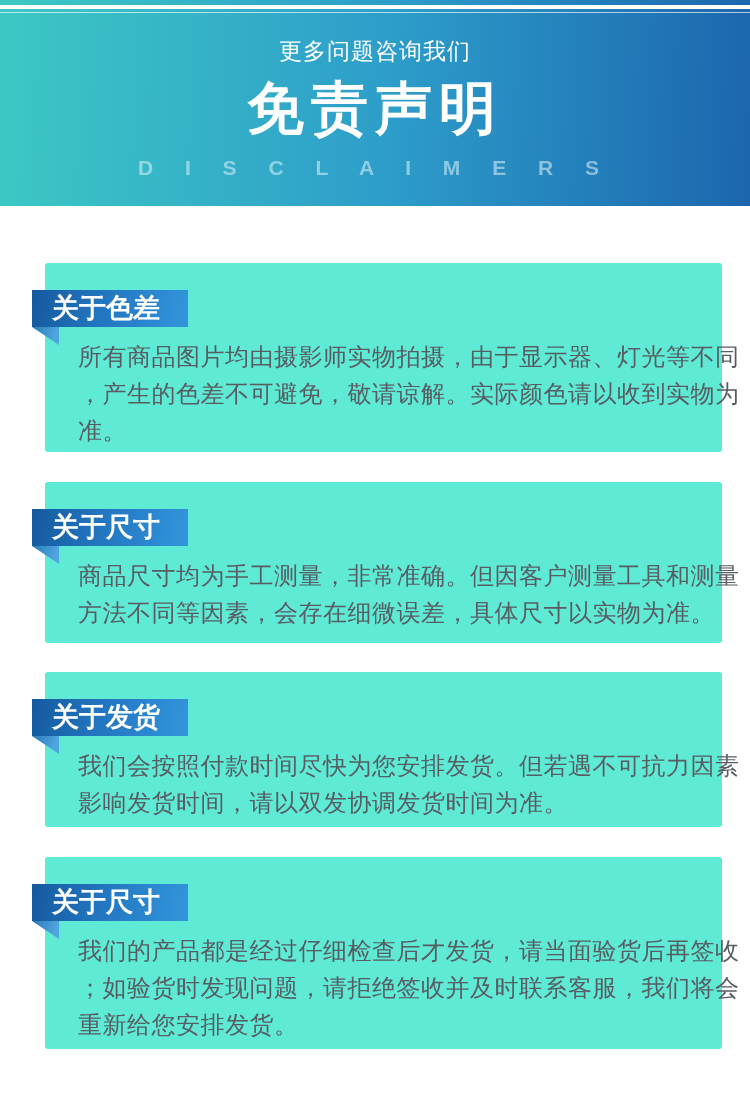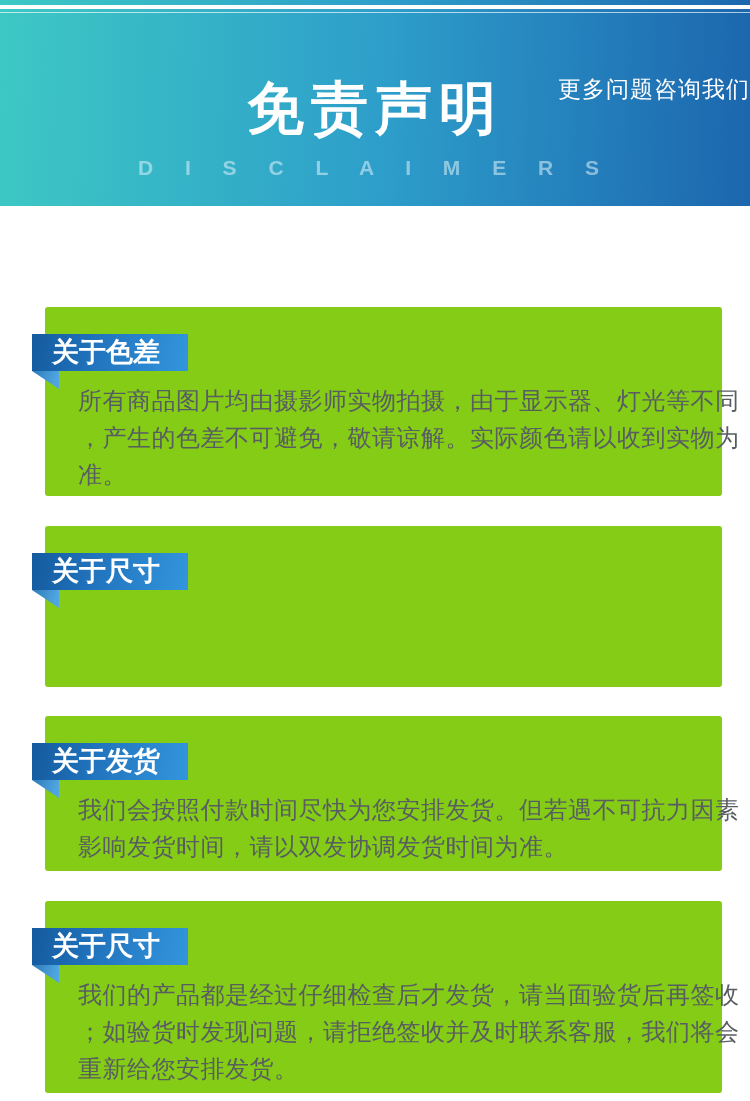--- a/index.html
+++ b/index.html
@@ -13,37 +13,37 @@
     position:absolute; top:0; left:0; width:750px; height:206px;
     background:linear-gradient(92deg,#3dc8c4 0%,#2d9dca 52%,#1c66ae 100%);
   }
   .hline-white {
     position:absolute; top:5px; left:0; right:0; height:4px; background:#ffffff;
   }
   .hline-faint {
     position:absolute; top:12px; left:0; right:0; height:1px; background:rgba(255,255,255,0.65);
   }
   .header-subtitle {
-    position:absolute; top:36px; left:0; width:100%; text-align:right;
-    color:#ffffff; font-size:23px; letter-spacing:1px; font-weight:400;margin-top:38px;
+    position:absolute; top:36px; left:0; width:100%; text-align:center;
+    color:#ffffff; font-size:23px; letter-spacing:1px; font-weight:400;
   }
   .header-title {
     position:absolute; top:71px; left:0; width:100%; text-align:center;
     color:#ffffff; font-size:57px; font-weight:bold; letter-spacing:7px; padding-left:0;
     box-sizing:border-box;
   }
   .header-subtitle-en {
     position:absolute; top:156px; left:0; width:100%; text-align:center;
     color:rgba(224,242,250,0.55); font-size:21px; font-weight:bold;
     letter-spacing:13px; box-sizing:border-box;
   }
   
   .section {
     position:absolute; left:45px; width:677px;
-    background:#84cc16; border-radius:3px;margin-top:44px;
+    background:#5eead4; border-radius:3px;
   }
   .section-tab {
     position:absolute; left:-13px; top:27px; height:37px; line-height:37px;
     padding:0 28px 0 20px;
     background:linear-gradient(100deg,#145a9e 0%,#2173bd 40%,#3296dd 100%);
     color:#ffffff; font-size:27px; font-weight:bold; white-space:nowrap;
   }
   .section-fold {
     position:absolute; left:-13px; top:64px; width:27px; height:18px;
     background:linear-gradient(110deg,#2b7ab8 0%,#4fa5e0 80%);
@@ -76,20 +76,22 @@
     <div class="section-tab">关于色差</div>
     <div class="section-fold"></div>
     <div class="section-body">所有商品图片均由摄影师实物拍摄，由于显示器、灯光等不同
 ，产生的色差不可避免，敬请谅解。实际颜色请以收到实物为
 准。</div>
   </div>
 
   <div class="section sec-2">
     <div class="section-tab">关于尺寸</div>
     <div class="section-fold"></div>
+    <div class="section-body">商品尺寸均为手工测量，非常准确。但因客户测量工具和测量
+方法不同等因素，会存在细微误差，具体尺寸以实物为准。</div>
   </div>
 
   <div class="section sec-3">
     <div class="section-tab">关于发货</div>
     <div class="section-fold"></div>
     <div class="section-body">我们会按照付款时间尽快为您安排发货。但若遇不可抗力因素
 影响发货时间，请以双发协调发货时间为准。</div>
   </div>
 
   <div class="section sec-4">

